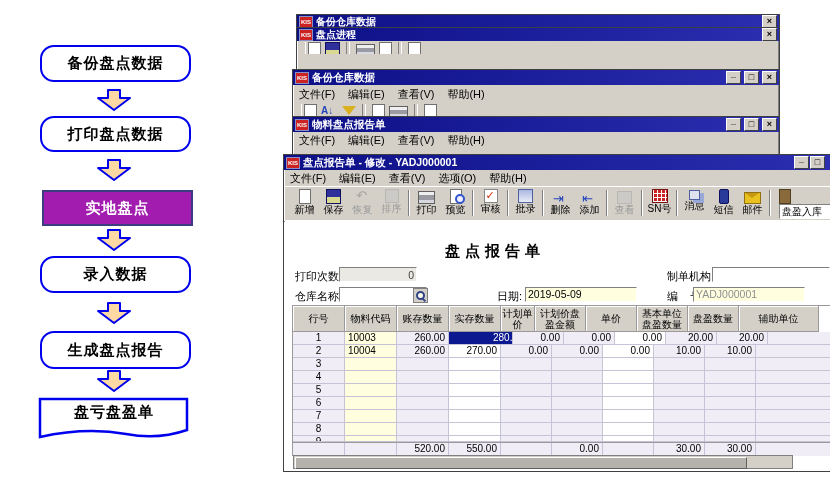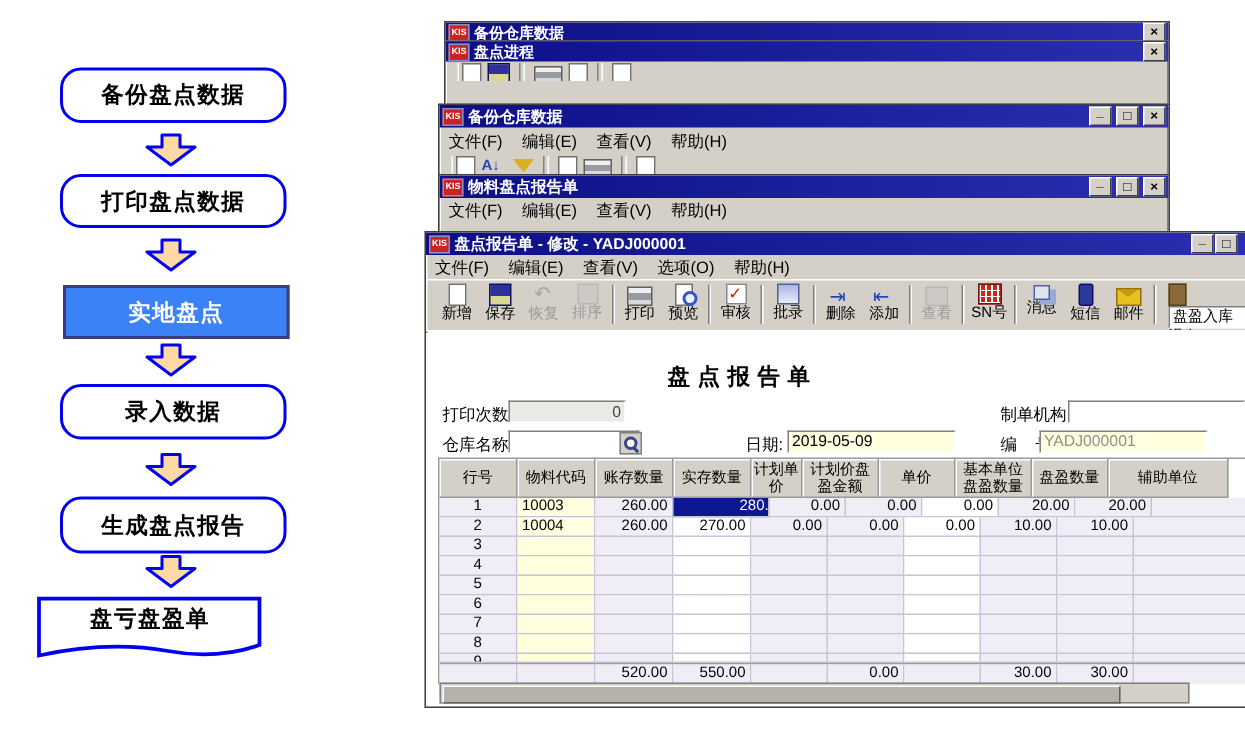--- a/index.html
+++ b/index.html
@@ -3,21 +3,21 @@
 <meta charset="utf-8">
 <style>
   html,body{margin:0;padding:0;background:#fff;}
   .screen{position:relative;width:830px;height:497px;overflow:hidden;background:#fff;
           font-family:"Liberation Sans","DejaVu Sans",sans-serif;color:#000;}
 
   
   .flow-box{position:absolute;width:147px;display:flex;align-items:center;justify-content:center;
             background:#fff;border:2px solid #0000ee;border-radius:14px;
             font-weight:700;font-size:15px;letter-spacing:1px;}
-  .flow-box.hl{border-radius:0;background:#3b82f6;color:#fff;border:2px solid #3c3c80;}
+  .flow-box.hl{border-radius:0;background:#a21caf;color:#fff;border:2px solid #3c3c80;}
   .flow-arrow{position:absolute;width:36px;height:24px;}
   .flow-doc{position:absolute;}
   .flow-doc .lbl{position:absolute;top:6px;left:0;width:100%;text-align:center;
                  font-weight:700;font-size:15px;letter-spacing:1px;}
 
   
   .win{position:absolute;background:#d4d0c8;border:1px solid #404040;
        box-shadow:inset 1px 1px 0 #fff, inset -1px -1px 0 #808080;overflow:hidden;}
   .titlebar{background:linear-gradient(90deg,#0c0f86,#2b2fb0);color:#fff;display:flex;
             align-items:center;gap:3px;padding:0 2px;font-weight:700;}
@@ -144,21 +144,21 @@
   </div>
   <svg class="flow-arrow" style="left:96px;top:301px;" viewBox="0 0 36 24">
     <path d="M12,2 H24 V10 H34 L18,22 L2,10 H12 Z" fill="#ffd9a3" stroke="#0000ee" stroke-width="2" stroke-linejoin="round"></path>
     </svg>
   <div class="flow-box" style="left:40px;top:331px;height:34px;">
     <span>生成盘点报告</span>
   </div>
   <svg class="flow-arrow" style="left:96px;top:369px;" viewBox="0 0 36 24">
     <path d="M12,2 H24 V10 H34 L18,22 L2,10 H12 Z" fill="#ffd9a3" stroke="#0000ee" stroke-width="2" stroke-linejoin="round"></path>
     </svg>
-  <div class="flow-doc" style="left:24px;top:397px;width:152px;height:44px;">
+  <div class="flow-doc" style="left:38px;top:397px;width:152px;height:44px;">
     <svg width="152" height="44" viewBox="0 0 152 44">
       <path d="M2,2 H149 V33 Q120,43 88,37 Q48,30 2,40 Z" fill="#ffffff" stroke="#0000ee" stroke-width="2.5"></path>
       </svg>
     <div class="lbl">盘亏盘盈单</div>
   </div>
 
   <div class="win" style="left:296px;top:14px;width:482px;height:15px;z-index:10;">
     <div class="titlebar tb-sm">
       <span class="kis">KIS</span>
       <span class="tb-title">备份仓库数据</span>

